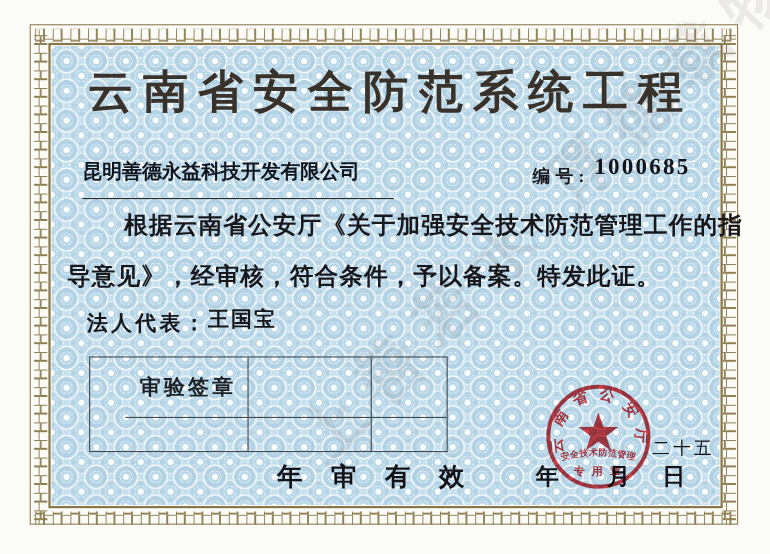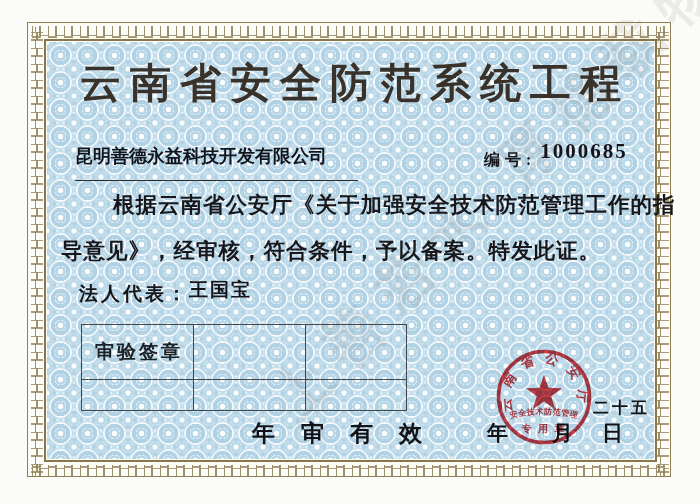--- a/index.html
+++ b/index.html
@@ -42,32 +42,32 @@
   .bodyline{position:absolute;font-size:21.5px;font-weight:700;color:#17171c;
             letter-spacing:1px;white-space:nowrap;}
   .body1{left:66px;top:148px;}
   .body2{left:14px;top:194px;}
   .legal{position:absolute;left:32px;top:239px;font-size:19px;font-weight:700;
          letter-spacing:3px;color:#15151a;}
   .legal .nm{position:relative;top:-4px;letter-spacing:2px;}
   
   .tbl{position:absolute;left:34px;top:282px;width:326px;height:87px;
        border:1.6px solid #43484c;box-sizing:border-box;
-       display:grid;grid-template-columns:112px 112px 1fr;grid-template-rows:55px 1fr;}
+       display:grid;grid-template-columns:112px 112px 1fr;grid-template-rows:55px 1fr;padding-left:32px;}
   .tbl .c{border-right:1.4px solid #43484c;border-bottom:1.4px solid #43484c;
           display:flex;align-items:center;padding-left:13px;box-sizing:border-box;
           font-size:19px;font-weight:700;letter-spacing:3px;color:#1c2126;}
   .tbl .c:nth-child(3n){border-right:none;}
   .tbl .c:nth-child(n+4){border-bottom:none;}
   .annual{position:absolute;left:205px;top:376px;font-size:23px;font-weight:700;
           letter-spacing:26px;color:#121217;white-space:nowrap;}
   
   .d-year{position:absolute;left:396px;top:359px;font-size:16px;font-weight:600;
           letter-spacing:5px;color:#121217;}
-  .d-day{position:absolute;left:546px;top:356px;font-size:16px;font-weight:700;
+  .d-day{position:absolute;left:546px;top:356px;font-size:16px;font-weight:400;
          letter-spacing:3px;color:#121217;}
   .d-unit{position:absolute;top:377px;font-size:21px;font-weight:700;color:#121217;}
   .u-y{left:440px;} .u-m{left:505px;} .u-d{left:555px;}
   
   .seal{position:absolute;left:445px;top:303px;width:104px;height:104px;
         opacity:.88;mix-blend-mode:multiply;}
 </style>
 </head>
 <body>
 

